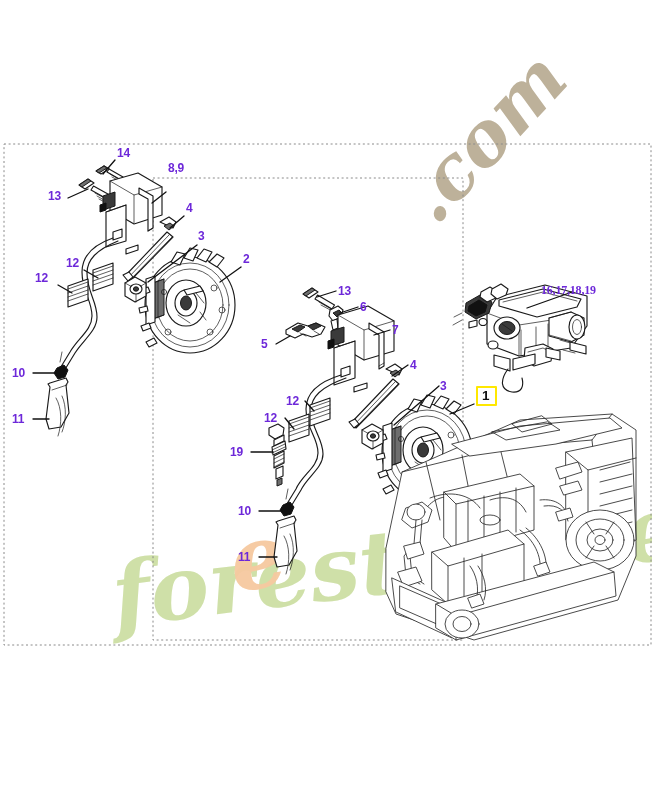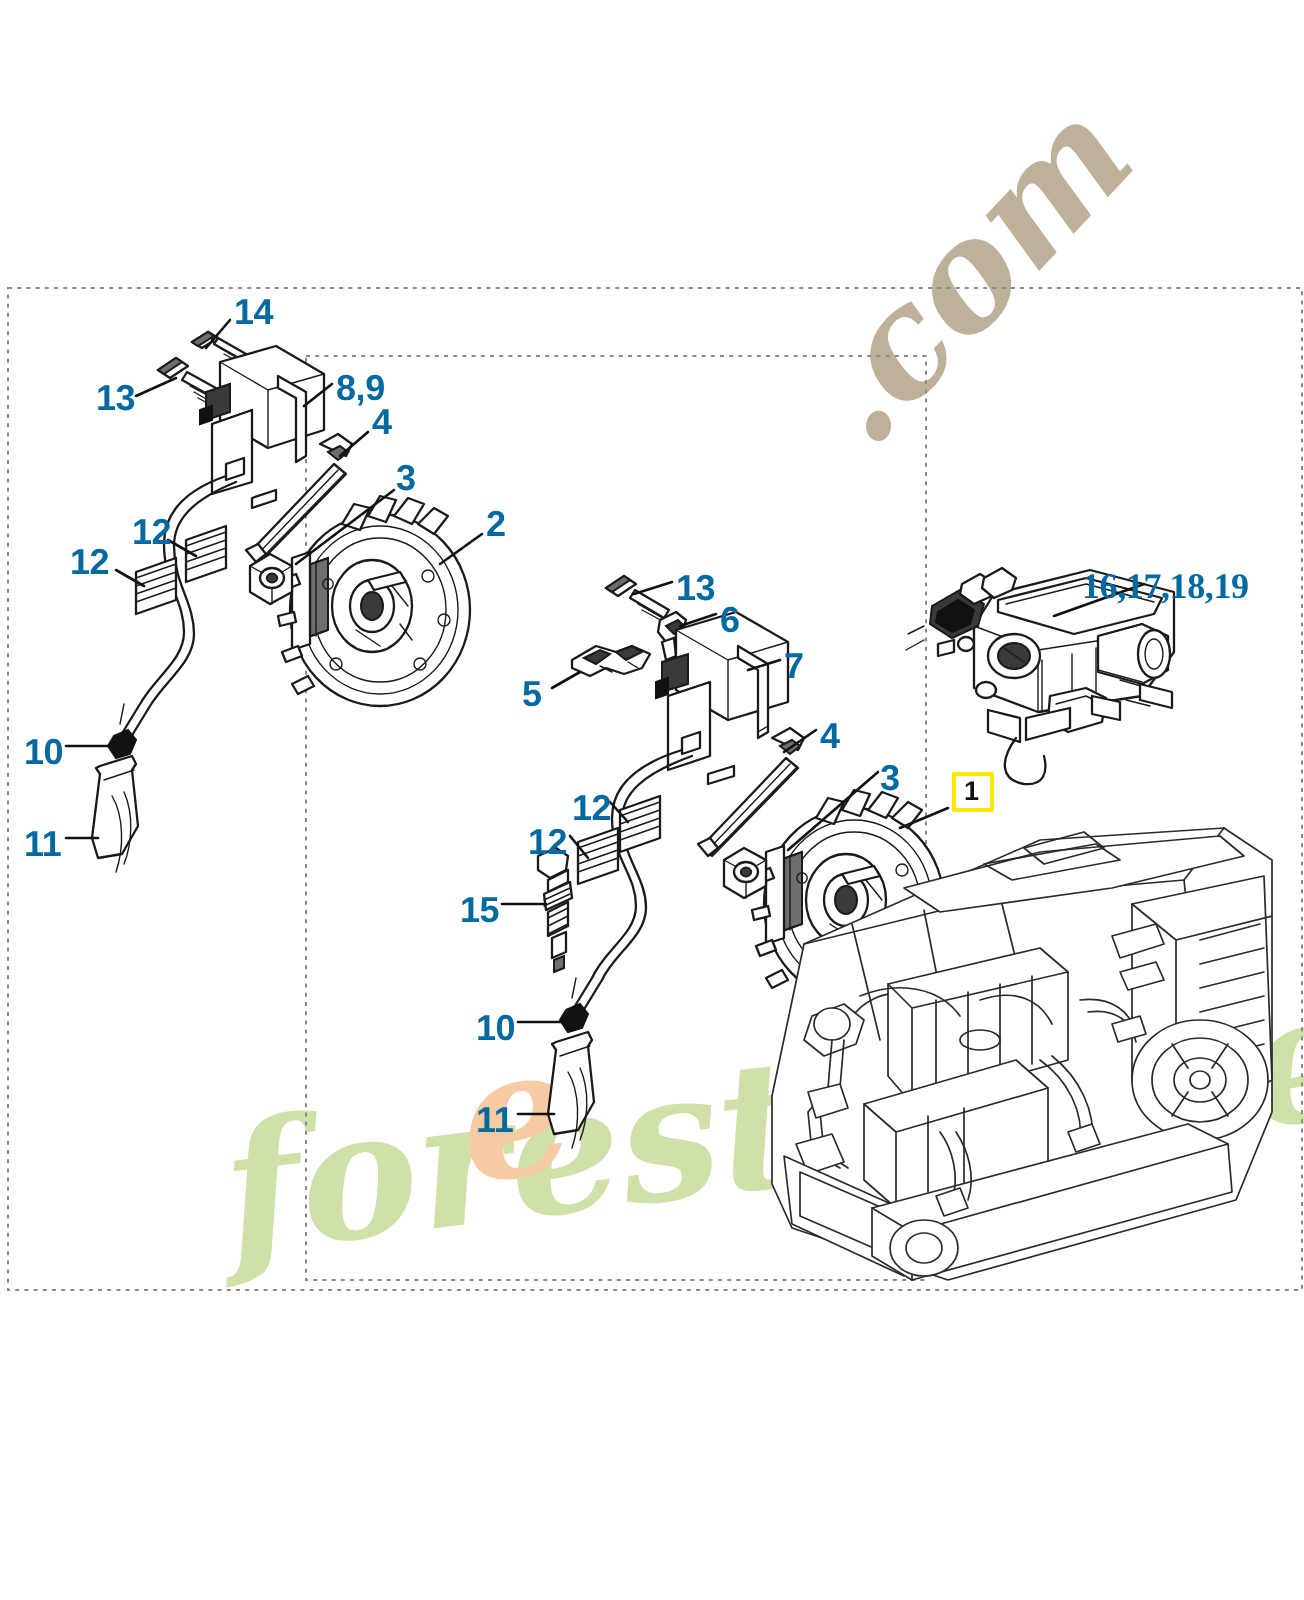--- a/index.html
+++ b/index.html
@@ -1,21 +1,21 @@
 <!DOCTYPE html>
 <html><head>
 <meta charset="utf-8">
 <style>
   html,body{margin:0;padding:0;background:#fff;}
   body{width:652px;height:800px;overflow:hidden;
        font-family:"Liberation Sans",sans-serif;}
   #stage{position:relative;width:652px;height:800px;background:#ffffff;}
   #stage svg{position:absolute;left:0;top:0;}
   .lbl{position:absolute;font-family:"Liberation Sans",sans-serif;
-       font-weight:bold;font-size:18px;color:#0369a1;white-space:nowrap;
+       font-weight:bold;font-size:12px;color:#6d28d9;white-space:nowrap;
        letter-spacing:-0.2px;}
   .hl{position:absolute;background:#FFE800;padding:2px;border-radius:1px;}
   .hl .inner{background:#ffffff;padding:1px 5px 1px 4px;
              font-weight:bold;font-size:13.5px;color:#121212;
              font-family:"Liberation Sans",sans-serif;line-height:14px;}
   .wm{position:absolute;font-family:"DejaVu Serif",serif;
       font-style:italic;font-weight:bold;pointer-events:none;
       user-select:none;}
 </style>
 </head>
@@ -393,37 +393,37 @@
       <path class="leader" d="M251 452 L273 452"></path>
       <path class="leader" d="M259 511 L282 511"></path>
       <path class="leader" d="M259 557 L277 557"></path>
       <path class="leader" d="M572 292 L527 308"></path>
       <path class="leader" d="M474 404 L450 414"></path>
     </g>
   </svg>
 
   <div class="lbl" style="left:117px;top:146px;">14</div>
   <div class="lbl" style="left:48px;top:189px;">13</div>
-  <div class="lbl" style="left:168px;top:184px;">8,9</div>
+  <div class="lbl" style="left:168px;top:161px;">8,9</div>
   <div class="lbl" style="left:186px;top:201px;">4</div>
   <div class="lbl" style="left:198px;top:229px;">3</div>
   <div class="lbl" style="left:243px;top:252px;">2</div>
   <div class="lbl" style="left:66px;top:256px;">12</div>
   <div class="lbl" style="left:35px;top:271px;">12</div>
   <div class="lbl" style="left:12px;top:366px;">10</div>
   <div class="lbl" style="left:12px;top:412px;">11</div>
   <div class="lbl" style="left:338px;top:284px;">13</div>
   <div class="lbl" style="left:360px;top:300px;">6</div>
   <div class="lbl" style="left:392px;top:323px;">7</div>
   <div class="lbl" style="left:261px;top:337px;">5</div>
   <div class="lbl" style="left:410px;top:358px;">4</div>
   <div class="lbl" style="left:440px;top:379px;">3</div>
   <div class="lbl" style="left:286px;top:394px;">12</div>
   <div class="lbl" style="left:264px;top:411px;">12</div>
-  <div class="lbl" style="left:230px;top:445px;">15</div>
+  <div class="lbl" style="left:230px;top:445px;">19</div>
   <div class="lbl" style="left:238px;top:504px;">10</div>
   <div class="lbl" style="left:238px;top:550px;">11</div>
   <div class="lbl" style="left:541px;top:283px;font-family:Liberation Serif, serif;">16,17,18,19</div>
 
   <div class="hl" style="left:476px;top:386px;">
     <div class="inner">1</div>
   </div>
 
 </div>
 

